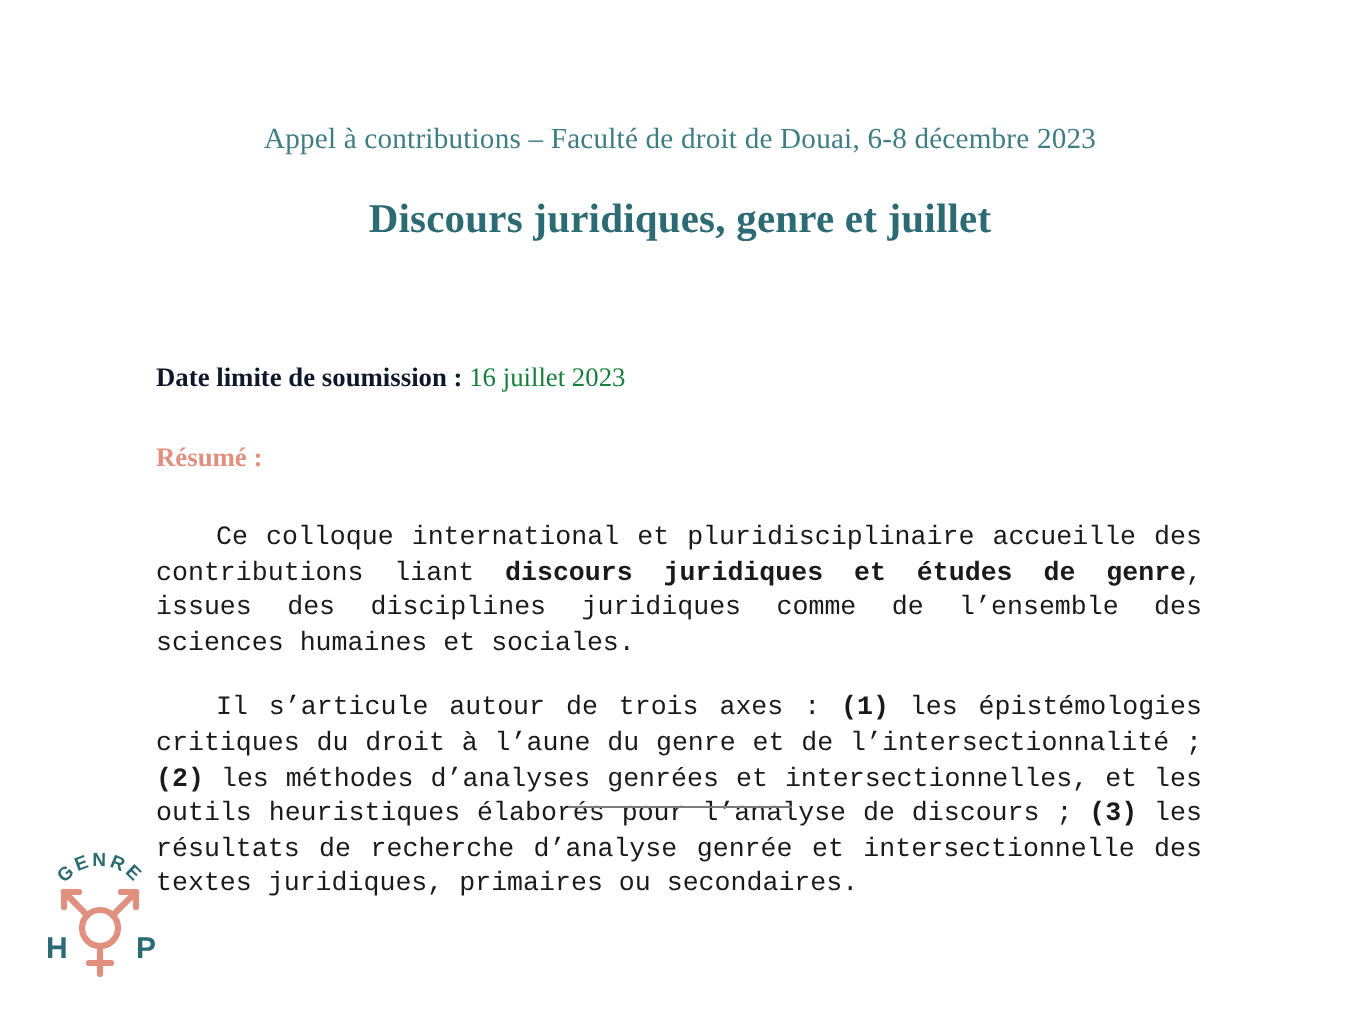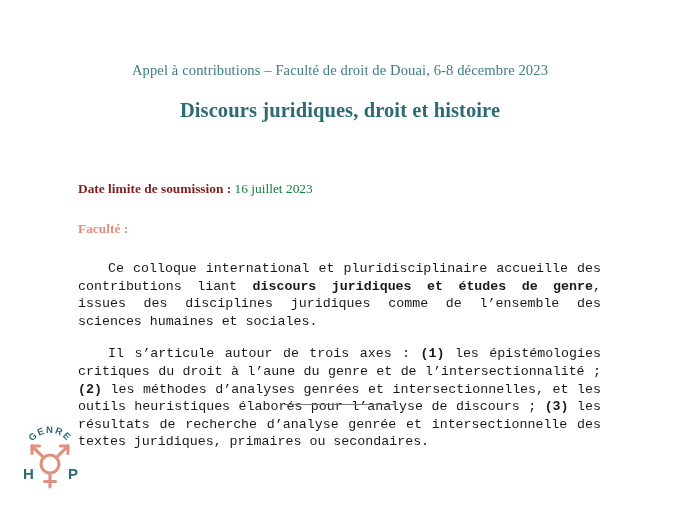--- a/index.html
+++ b/index.html
@@ -58,21 +58,21 @@
     width: 523px;
   }
 
   .meta-line {
     font-size: 13.4px;
     line-height: 18px;
     margin: 0 0 22px 0;
   }
   .meta-label {
     font-weight: bold;
-    color: #7f1d1d;
+    color: #0f172a;
   }
   .meta-value {
     color: #15803d;
   }
 
   .section-label {
     font-size: 13.4px;
     line-height: 18px;
     font-weight: bold;
     color: #e0907f;
@@ -119,30 +119,30 @@
   }
   .logo svg { display: block; }
 </style>
 </head>
 <body>
 
 <div class="page">
 
   <div class="subtitle">Appel à contributions – Faculté de droit de Douai, 6-8 décembre 2023</div>
 
-  <div class="maintitle">Discours juridiques, droit et histoire</div>
+  <div class="maintitle">Discours juridiques, genre et juillet</div>
 
   <div class="content">
 
     <div class="meta-line">
       <span class="meta-label">Date limite de soumission :</span>
       <span class="meta-value">16 juillet 2023</span>
     </div>
 
-    <div class="section-label">Faculté :</div>
+    <div class="section-label">Résumé :</div>
 
     <p class="para">Ce colloque international et pluridisciplinaire accueille des contributions liant <b>discours juridiques et études de genre</b>, issues des disciplines juridiques comme de l’ensemble des sciences humaines et sociales.</p>
     <p class="para">Il s’articule autour de trois axes : <b>(1)</b> les épistémologies critiques du droit à l’aune du genre et de l’intersectionnalité ; <b>(2)</b> les méthodes d’analyses genrées et intersectionnelles, et les outils heuristiques élaborés pour l’analyse de discours ; <b>(3)</b> les résultats de recherche d’analyse genrée et intersectionnelle des textes juridiques, primaires ou secondaires.</p>
 
   </div>
 
   <div class="divider-wrap">
     <span class="divider"></span>
   </div>
 

